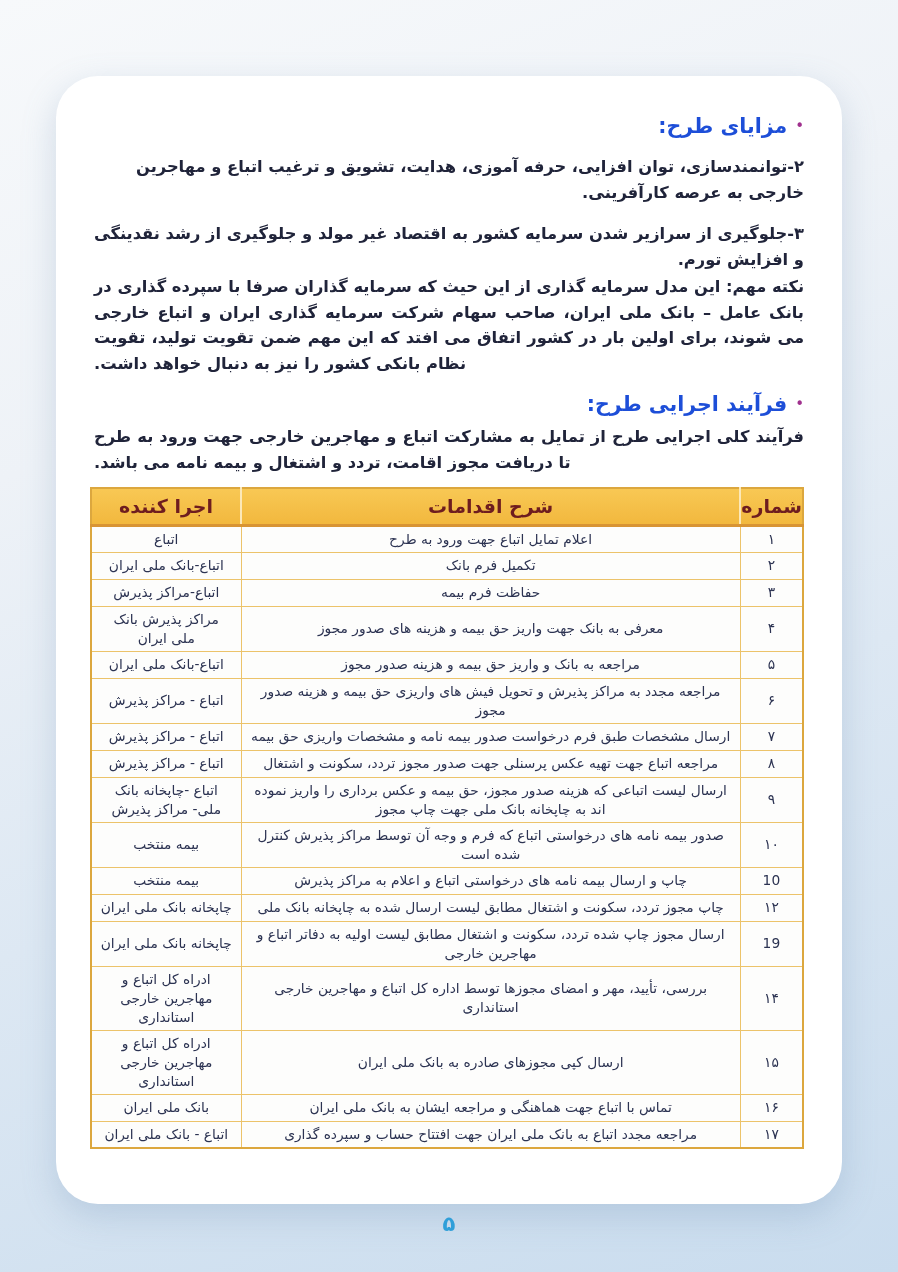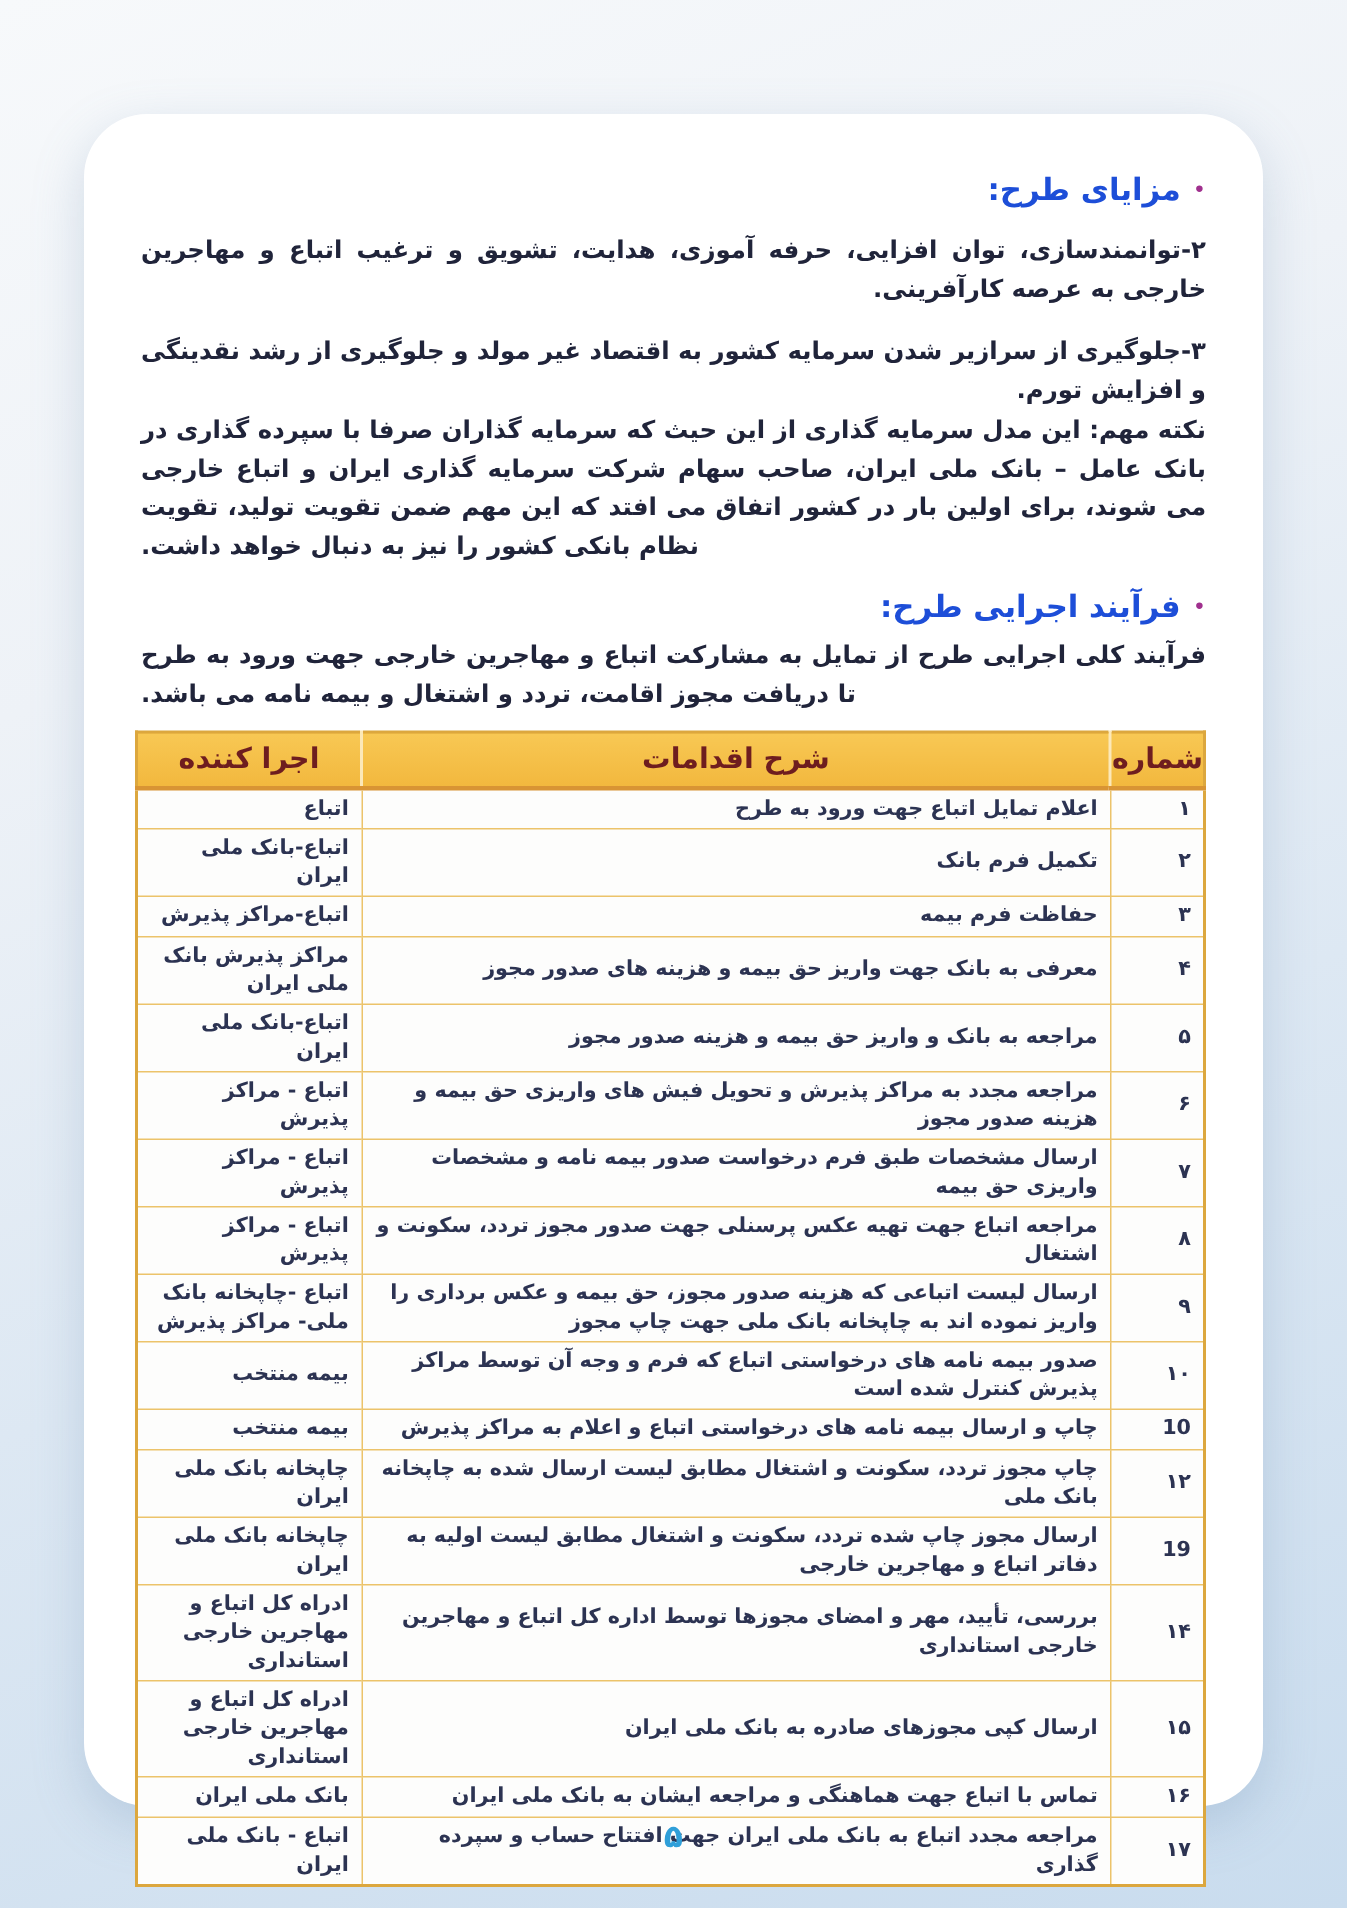--- a/index.html
+++ b/index.html
@@ -18,36 +18,36 @@
   }
   
   .sec-head { display:flex; align-items:center; gap:8px; margin:4px 0 8px 0; }
   .sec-head .bullet { color:#a0308e; font-size:15px; line-height:1; }
   .sec-head .txt { color:#1d4ed8; font-size:20.5px; font-weight:bold; letter-spacing:-.2px; }
   
   .para {
     color:#20243a; font-size:16.3px; font-weight:bold; line-height:25.5px;
     text-align:justify; text-align-last:left; margin-bottom:2px;
   }
-  .para.single { text-align-last:right;margin-top:16px; }
+  .para.single { text-align:right; text-align-last:right;margin-top:16px; }
   .spacer-sm { height:10px; }
   
   table.process {
     width:714px; margin:12px auto 0 auto; border-collapse:collapse;
     border:2px solid #dca73e; background:#fdfdfc;
   }
   table.process thead th {
     background:linear-gradient(180deg,#f8c854 0%, #f2b83e 100%);
     color:#6e1d1f; font-size:19px; font-weight:bold;
     height:37px; border-left:2px solid #fce8b8; border-bottom:3px solid #d89434;
   }
   table.process thead th:last-child { border-left:none; }
   table.process td {
-    border:1px solid #ecc36a; color:#2c3352; font-size:13.8px; font-weight:bold;
-    text-align:right; padding:3px 8px; height:27px; line-height:19px;
+    border:1px solid #ecc36a; color:#2c3352; font-size:13.8px; font-weight:normal;
+    text-align:center; padding:3px 8px; height:27px; line-height:19px;
   }
   td.col-no { width:48px; font-size:14.5px; }
   td.col-exec { width:150px; font-size:13.4px; }
   
   .page-num {
     position:absolute; left:0; right:0; top:1212px; text-align:center;
     color:#2f9fd9; font-size:21px; font-weight:bold;
   }
 </style>
 </head>

